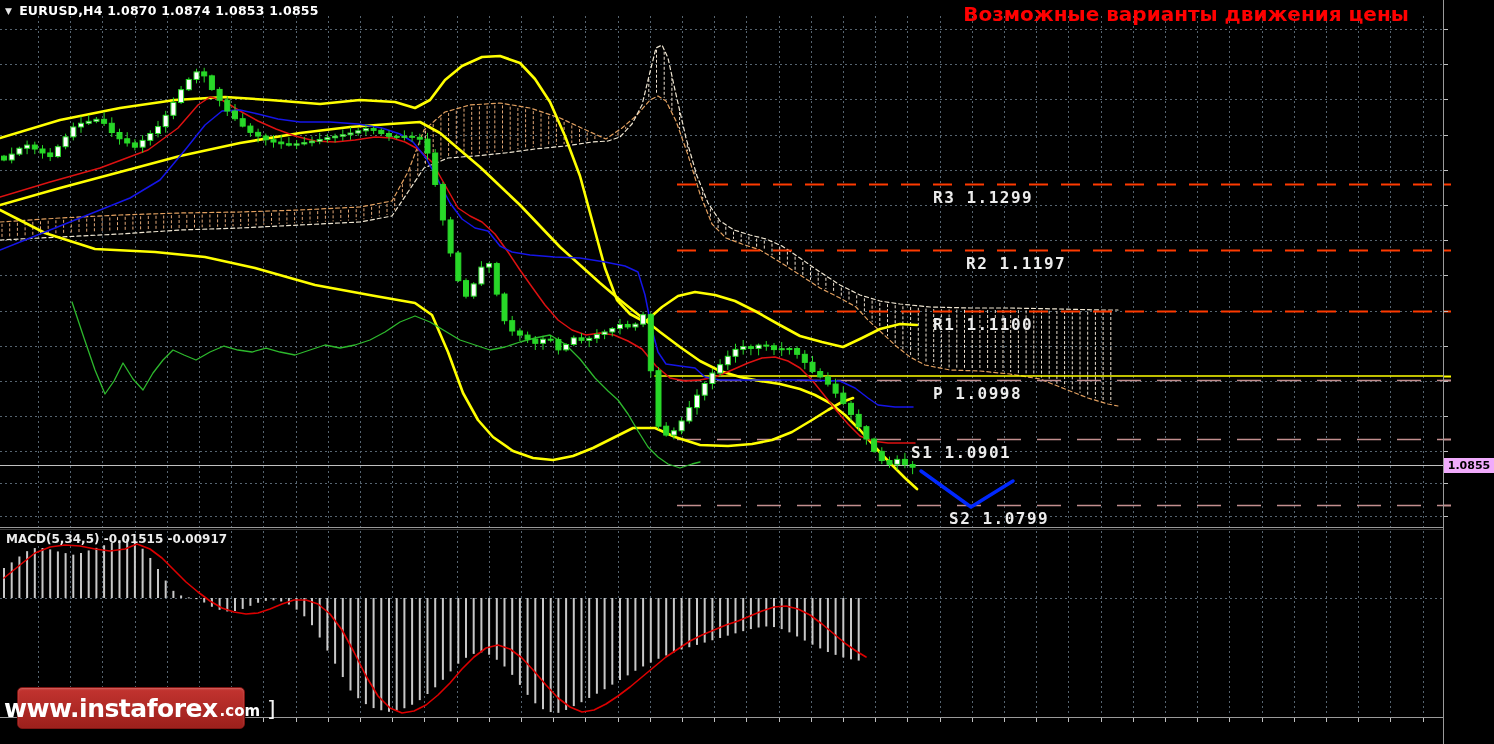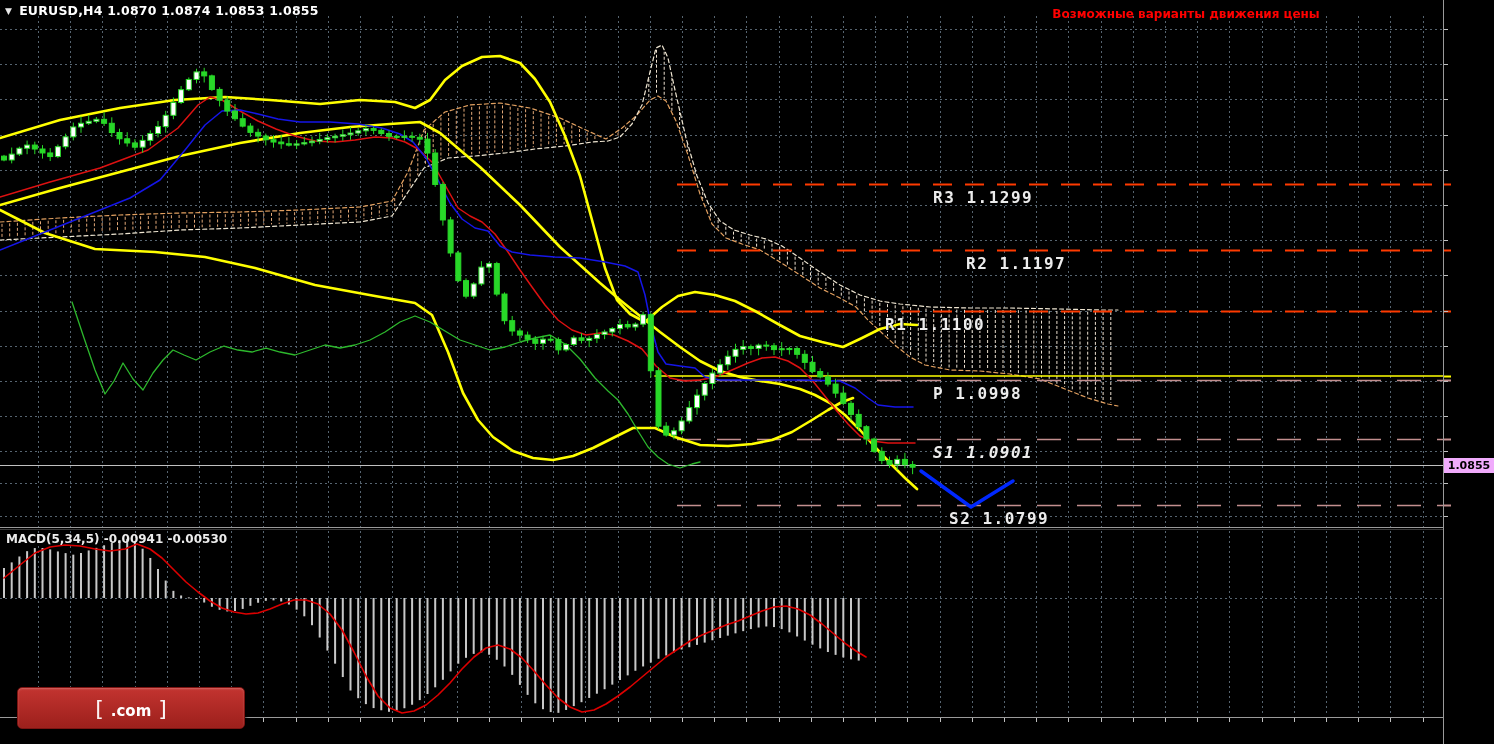--- a/index.html
+++ b/index.html
@@ -1,21 +1,21 @@
 <!DOCTYPE html>
 <html><head>
 <meta charset="utf-8">
 <style>
   html,body{margin:0;padding:0;background:#000;width:1494px;height:744px;overflow:hidden;}
   #root{position:relative;width:1468px;height:744px;background:#000;font-family:"DejaVu Sans",sans-serif;}
   #chart-svg{position:absolute;left:0;top:0;}
   .quote{position:absolute;left:5px;top:3px;color:#ffffff;font-size:12.5px;font-weight:700;letter-spacing:.2px;white-space:pre;}
   .quote .dd{font-size:9px;color:#e8e8e8;margin-right:7px;vertical-align:1px;cursor:pointer;}
   .annot{position:absolute;left:890px;top:4px;width:592px;text-align:center;color:#ff0000;font-weight:700;line-height:21px;}
-  .annot .l1{font-size:12px;}
+  .annot .l1{font-size:20px;}
   .annot .l2{font-size:19px;}
   .pivot-label{position:absolute;color:#ececec;font-family:"DejaVu Sans Mono",monospace;font-size:16px;font-weight:700;letter-spacing:1.5px;white-space:pre;text-shadow:1px 1px 0 #000;}
   .macd-label{position:absolute;left:6px;top:532px;color:#ececec;font-size:12px;font-weight:600;}
   .price-box{position:absolute;left:1444px;top:458px;width:50px;height:15px;background:#f0abfc;color:#000;font-size:11px;font-weight:700;text-align:center;line-height:15px;}
   .banner{position:absolute;left:17px;top:687px;width:226px;height:40px;border-radius:5px;background:linear-gradient(#c33430,#9c201c);border:1px solid #7c1412;box-shadow:inset 0 1px 2px rgba(255,255,255,.25), 1px 2px 3px rgba(0,0,0,.6);color:#fff;display:flex;align-items:center;justify-content:center;white-space:pre;}
   .banner .br{font-size:22px;font-weight:400;opacity:.95;}
   .banner .main{font-size:25px;font-weight:600;letter-spacing:-.5px;margin:0 2px;}
   .banner .tld{font-size:15px;font-weight:600;align-self:center;margin-top:6px;}
   .axis-strip{position:absolute;left:1444px;top:0;width:50px;height:744px;}
   .time-strip{position:absolute;left:0;top:718px;width:1443px;height:26px;}
@@ -709,31 +709,31 @@
       <line x1="1390.5" y1="718" x2="1390.5" y2="722" stroke="#c0c0c0" stroke-width="1"></line>
       <line x1="1423.5" y1="718" x2="1423.5" y2="722" stroke="#c0c0c0" stroke-width="1"></line>
     </svg>
 
   <div class="quote"><span class="dd">▼</span><span>EURUSD,H4 1.0870 1.0874 1.0853 1.0855</span></div>
 
   <div class="annot">
     <div class="l1">Возможные варианты движения цены</div>
   </div>
 
-  <div class="macd-label">MACD(5,34,5) -0.00941 -0.00530</div>
+  <div class="macd-label">MACD(5,34,5) -0.01515 -0.00917</div>
 
   <div class="price-box">1.0855</div>
 
   <div class="axis-strip" id="price-axis"></div>
   <div class="time-strip" id="time-axis"></div>
   <div id="pivot-labels">
       <div class="pivot-label" style="left: 933px; top: 188px;">R3 1.1299</div>
       <div class="pivot-label" style="left: 933px; top: 254px; margin-left: 33px;">R2 1.1197</div>
-      <div class="pivot-label" style="left: 885px; top: 315px;">R1 1.1100</div>
+      <div class="pivot-label" style="left: 933px; top: 315px;">R1 1.1100</div>
       <div class="pivot-label" style="left: 933px; top: 384px;">P 1.0998</div>
-      <div class="pivot-label" style="left: 933px; top: 443px; font-style: italic;">S1 1.0901</div>
+      <div class="pivot-label" style="left: 911px; top: 443px;">S1 1.0901</div>
       <div class="pivot-label" style="left: 913px; top: 509px; margin-left: 36px;">S2 1.0799</div>
     </div>
 
   <div class="banner">
-    <span class="br">[ </span><span class="tld">.com</span><span class="br"> ]</span>
+    <span class="br">[ </span><span class="main">www.instaforex</span><span class="tld">.com</span><span class="br"> ]</span>
   </div>
 </div>
 
 </body></html>

